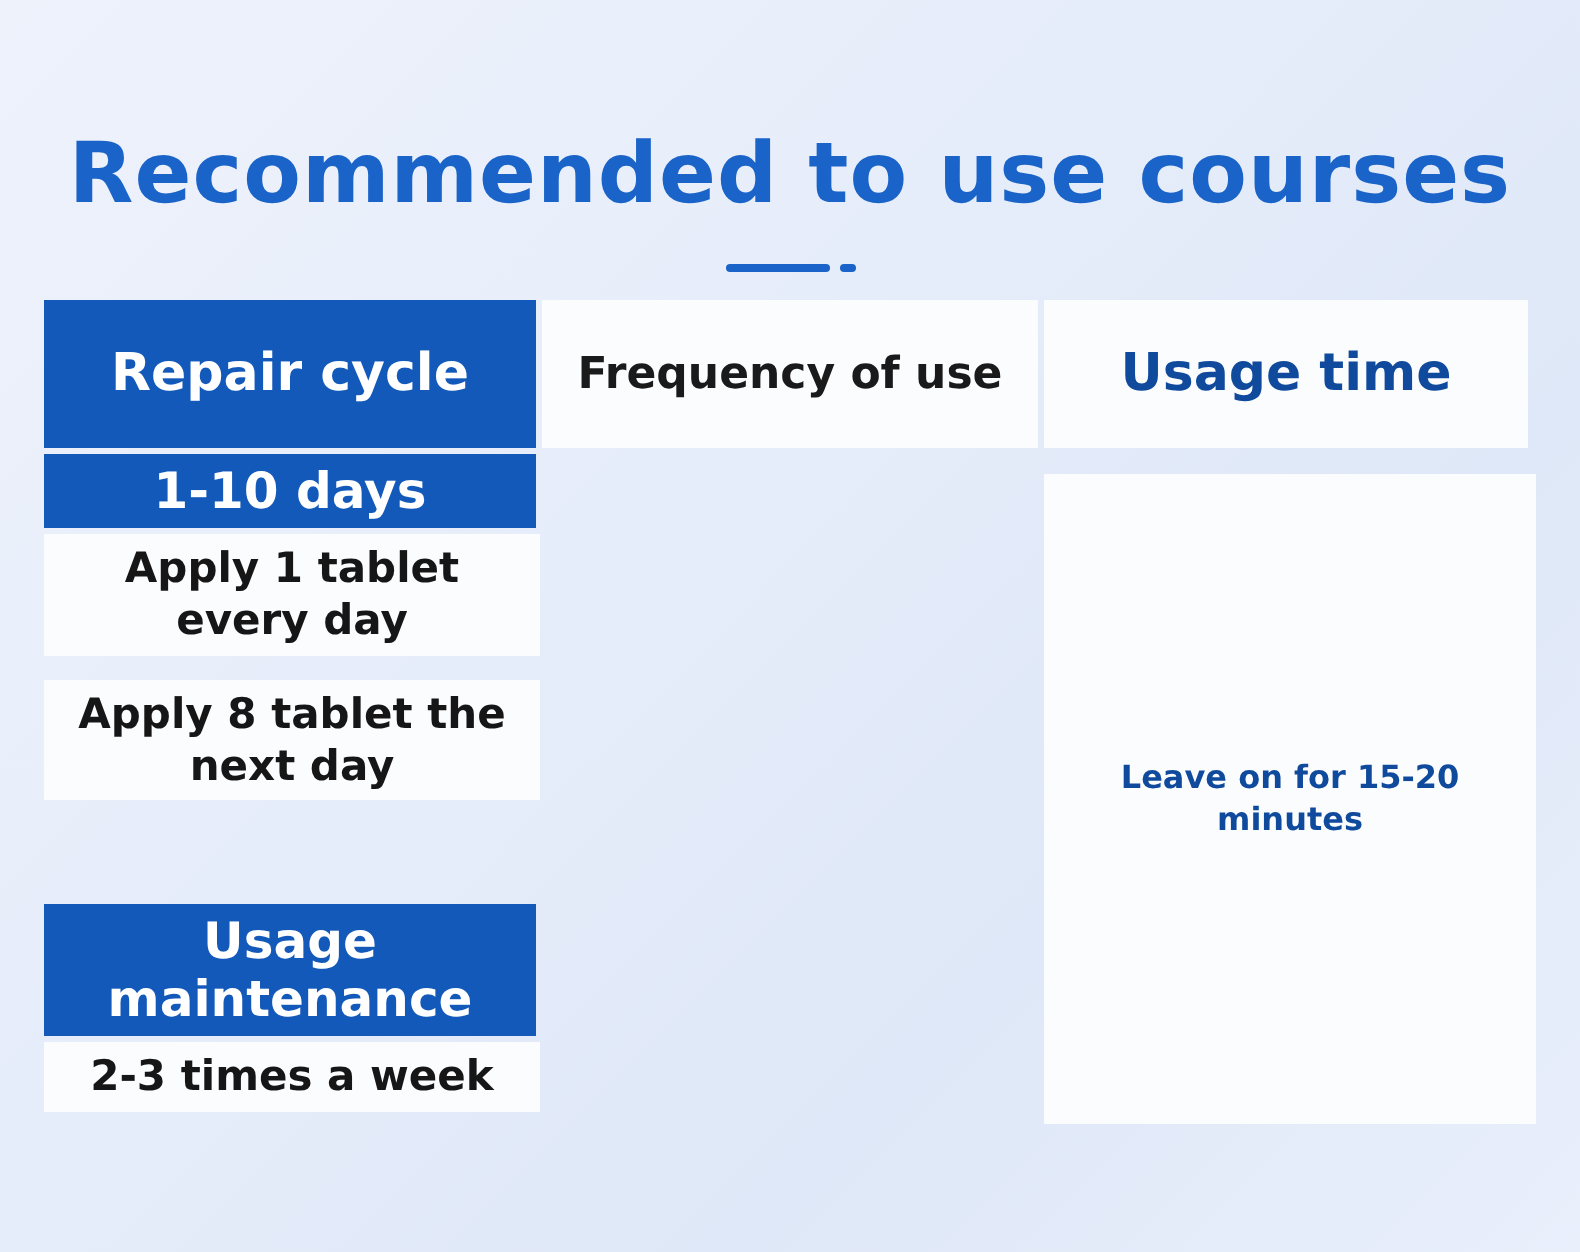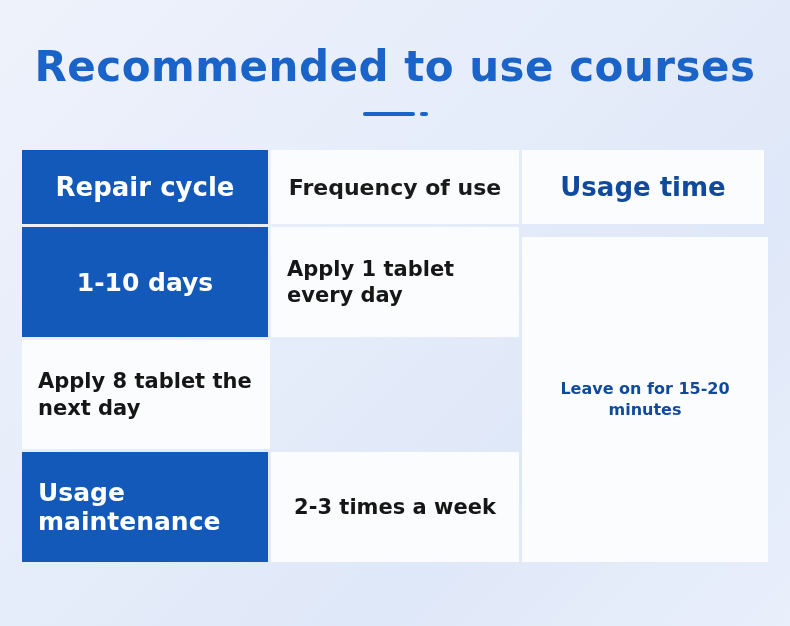--- a/index.html
+++ b/index.html
@@ -18,21 +18,21 @@
     width: 790px;
     height: 626px;
     box-sizing: border-box;
   }
   .title {
     text-align: center;
     color: #1a63c8;
     font-size: 42px;
     font-weight: bold;
     letter-spacing: 0.5px;
-    padding-top: 44px;
+    padding-top: 64px;
     line-height: 1.1;
     font-family: "DejaVu Sans", sans-serif;
   }
   .divider-wrap {
     display: flex;
     justify-content: center;
     align-items: center;
     margin-top: 18px;
     height: 12px;
   }
@@ -57,25 +57,26 @@
     height: 412px;
     display: flex;
     flex-direction: column;
     gap: 3px;
   }
   .row {
     display: flex;
     gap: 3px;
   }
   .head-row { height: 84px; }
-  .body-row { height: 124px; }
+  .body-row { height: 124px; flex-direction: column; }
   .cell {
     display: flex;
     align-items: center;
     justify-content: center;
+    text-align: center;
     box-sizing: border-box;
     padding: 4px 16px;
     font-family: "DejaVu Sans", sans-serif;
   }
   .col-a { width: 246px; }
   .col-b { width: 248px; }
   .col-c { width: 242px; }
 
   .blue {
     background: #1359ba;

